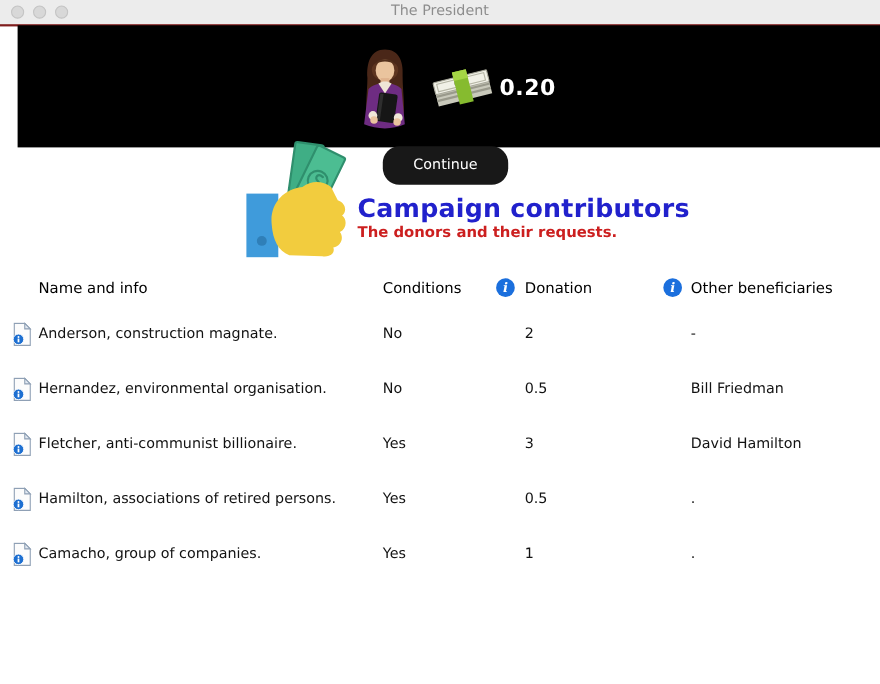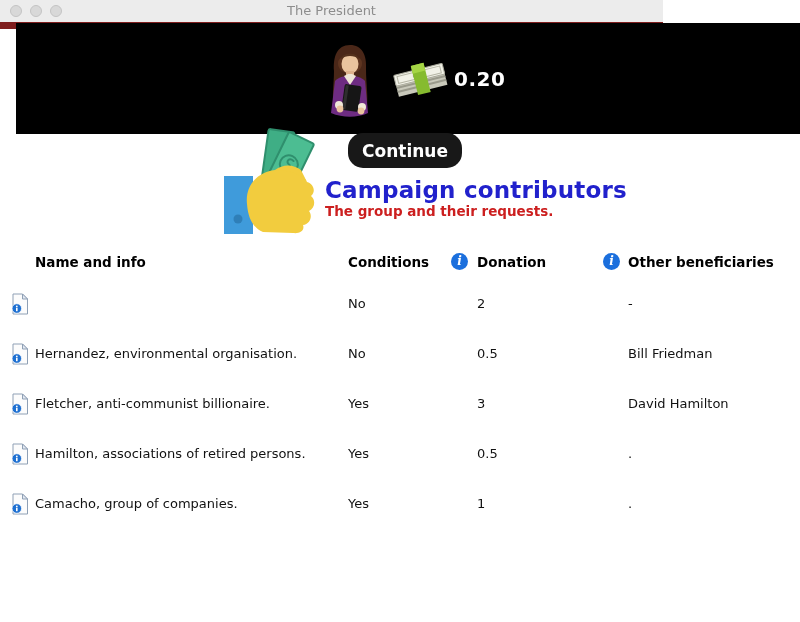--- a/index.html
+++ b/index.html
@@ -1,47 +1,47 @@
 <!DOCTYPE html>
 <html><head>
 <meta charset="utf-8">
 <style>
   html,body{margin:0;padding:0;background:#fff;}
   #app{position:relative;width:800px;height:622px;background:#fff;overflow:hidden;
        font-family:"DejaVu Sans","Liberation Sans",sans-serif;}
 
   
-  .titlebar{position:absolute;left:0;top:0;width:663px;height:22px;
-    background:#ececec;border-bottom:7px solid #7f1d1d;}
+  .titlebar{position:absolute;left:0;top:0;width:800px;height:22px;
+    background:#ececec;border-bottom:2px solid #7f1d1d;}
   .traffic{position:absolute;left:10px;top:5px;display:flex;gap:8px;}
   .dot{width:12px;height:12px;border-radius:50%;background:#d8d8d8;
     border:1px solid #c4c4c4;box-sizing:border-box;}
   .wtitle{position:absolute;left:0;top:0;width:100%;height:22px;line-height:22px;
     text-align:center;font-size:13px;color:#8d8d8d;}
 
   
   .hud{position:absolute;left:16px;top:23px;width:800px;height:111px;background:#000;}
   .avatar{position:absolute;left:306px;top:20px;width:56px;height:75px;}
   .money-icon{position:absolute;left:376px;top:36px;width:58px;height:46px;display:block;}
   .balance{position:absolute;left:438px;top:44px;color:#fff;font-size:20px;
     font-weight:bold;letter-spacing:.5px;}
 
   
   .hand-icon{position:absolute;left:217px;top:126px;width:101px;height:108px;}
   .continue{position:absolute;left:348px;top:133px;width:114px;height:35px;
-    background:#181818;color:#fff;border:none;border-radius:15px;font-size:17px;
-    font-family:"DejaVu Sans","Liberation Sans",sans-serif;cursor:pointer;font-weight:bold;}
+    background:#181818;color:#fff;border:none;border-radius:15px;font-size:13px;
+    font-family:"DejaVu Sans","Liberation Sans",sans-serif;cursor:pointer;}
   .ptitle{position:absolute;left:325px;top:177px;margin:0;font-size:23px;
     font-weight:bold;color:#2121cc;letter-spacing:.2px;}
   .psub{position:absolute;left:325px;top:203px;margin:0;font-size:13.5px;
     font-weight:bold;color:#cc1f1f;}
 
   
   .thead{position:absolute;left:0;top:252px;width:800px;height:20px;}
-  .th{position:absolute;top:0;font-size:13.5px;font-weight:bold;color:#000;line-height:20px;}
+  .th{position:absolute;top:0;font-size:13.5px;font-weight:normal;color:#000;line-height:20px;}
   .c-name{left:35px;} .c-cond{left:348px;} .c-don{left:477px;} .c-oth{left:628px;}
   .info-ic{position:absolute;top:1px;width:17px;height:17px;border-radius:50%;
     background:#1b6fdd;display:inline-block;}
   .info-ic::before{content:"i";position:absolute;left:0;top:0;width:17px;height:17px;
     line-height:16px;text-align:center;color:#fff;font-family:"DejaVu Serif",serif;
     font-style:italic;font-weight:bold;font-size:12px;}
   .i-don{left:451px;} .i-oth{left:603px;}
 
   .tbody{position:absolute;left:0;top:292px;width:800px;}
   .trow{position:relative;width:800px;height:50px;cursor:pointer;}
@@ -115,41 +115,42 @@
         <path d="M30 78 C28 60 40 46 58 44 C74 42 86 48 90 56
                  C97 58 99 66 94 70 C99 74 98 82 92 85
                  C96 90 93 98 86 99 C88 104 83 108 76 107
                  L46 106 C36 102 31 92 30 78 Z" fill="#f2cc3e"></path>
         <path d="M58 44 C66 38 76 38 84 44 L90 56 C84 48 72 44 58 44 Z" fill="#f2cc3e"></path>
       </svg>
     </div>
 
     <button class="continue">Continue</button>
     <h1 class="ptitle">Campaign contributors</h1>
-    <h2 class="psub">The group and their requests.</h2>
+    <h2 class="psub">The donors and their requests.</h2>
 
     <div class="thead">
       <span class="th c-name">Name and info</span>
       <span class="th c-cond">Conditions</span>
       <span class="info-ic i-don"></span>
       <span class="th c-don">Donation</span>
       <span class="info-ic i-oth"></span>
       <span class="th c-oth">Other beneficiaries</span>
     </div>
 
     <div class="tbody">
 
       <div class="trow">
         <svg class="doc" viewBox="0 0 20 22">
           <path d="M3 1 H12.5 L17.5 6 V21 H3 Z" fill="#fcfcfc" stroke="#8fa0b5" stroke-width="1"></path>
           <path d="M12.5 1 V6 H17.5 Z" fill="#e3e9f2" stroke="#8fa0b5" stroke-width="1"></path>
           <circle cx="6.8" cy="15.5" r="4.8" fill="#1d6fd1" stroke="#fff" stroke-width="0.8"></circle>
           <circle cx="6.8" cy="13.4" r="0.9" fill="#fff"></circle>
           <rect x="6" y="14.8" width="1.6" height="3.4" fill="#fff"></rect>
         </svg>
+        <span class="td c-name">Anderson, construction magnate.</span>
         <span class="td c-cond">No</span>
         <span class="td c-don">2</span>
         <span class="td c-oth">-</span>
       </div>
 
       <div class="trow">
         <svg class="doc" viewBox="0 0 20 22">
           <path d="M3 1 H12.5 L17.5 6 V21 H3 Z" fill="#fcfcfc" stroke="#8fa0b5" stroke-width="1"></path>
           <path d="M12.5 1 V6 H17.5 Z" fill="#e3e9f2" stroke="#8fa0b5" stroke-width="1"></path>
           <circle cx="6.8" cy="15.5" r="4.8" fill="#1d6fd1" stroke="#fff" stroke-width="0.8"></circle>

